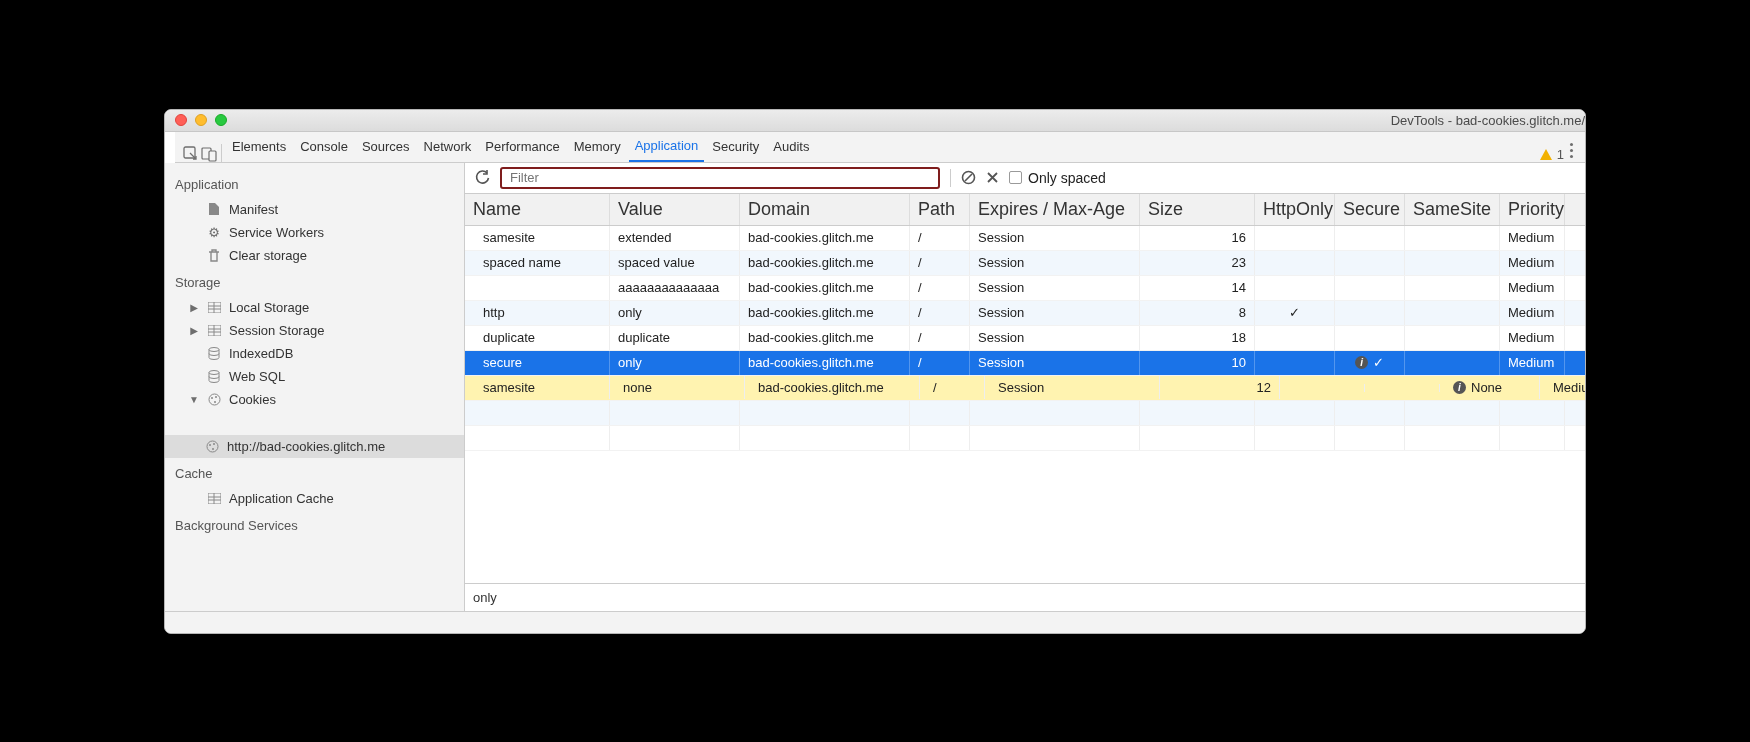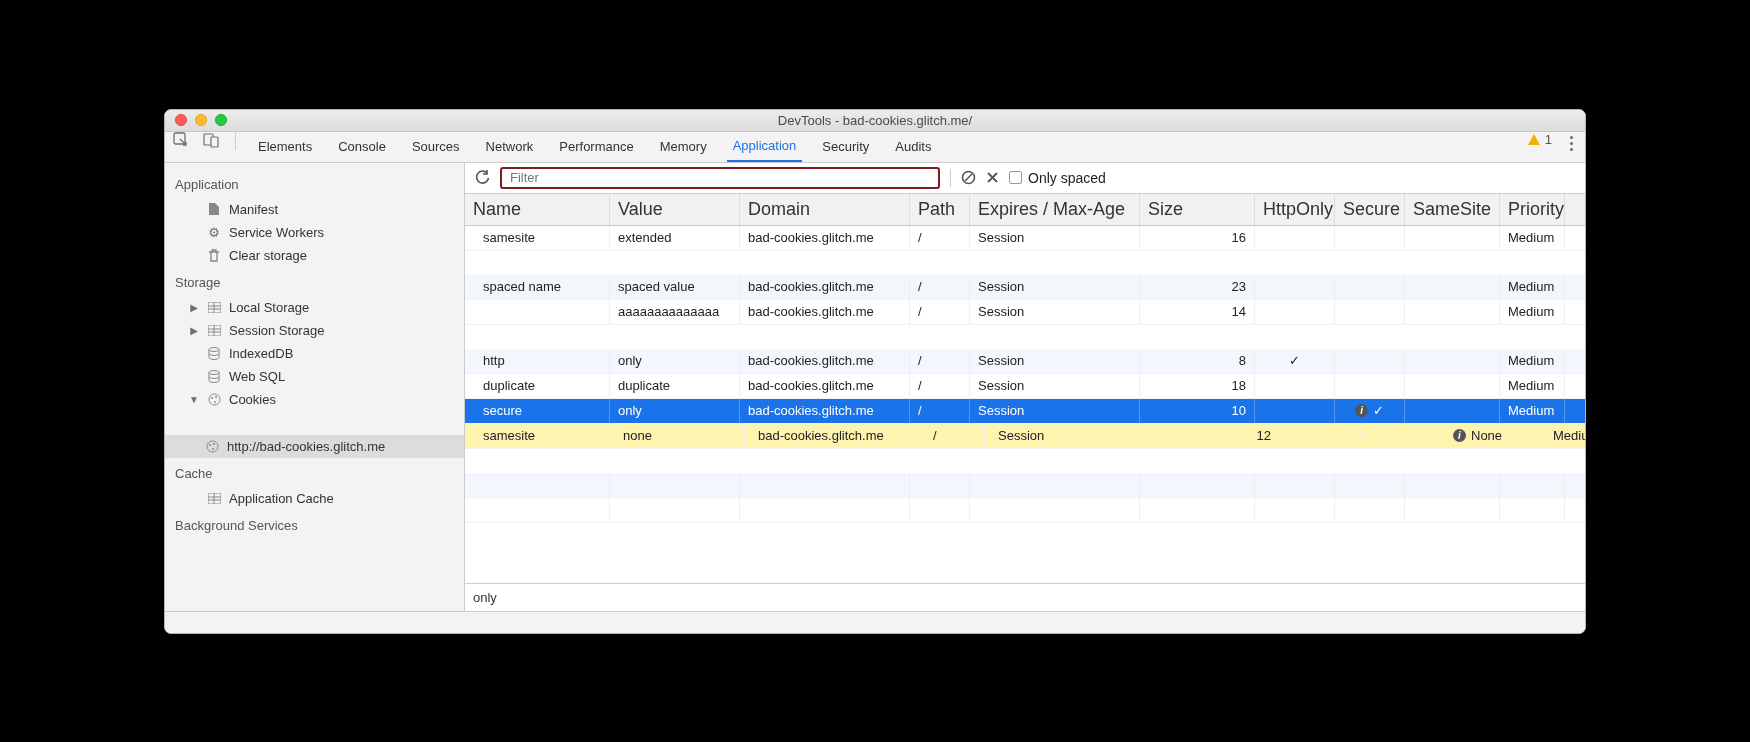--- a/index.html
+++ b/index.html
@@ -5,22 +5,22 @@
   * { box-sizing: border-box; margin: 0; padding: 0; }
   html, body { height: 742px; width: 1750px; background: #000; font-family: -apple-system, "Helvetica Neue", Arial, sans-serif; font-size: 14px; color: #222; }
   .stage { width: 1750px; height: 742px; background: #000; display: flex; align-items: center; justify-content: center; }
   .window { width: 1422px; height: 525px; background: #fff; border: 1px solid #b6b6b6; border-radius: 7px; box-shadow: 0 20px 50px rgba(0,0,0,.5); display: flex; flex-direction: column; overflow: hidden; }
   .titlebar { height: 22px; background: linear-gradient(#ececec,#dcdcdc); border-bottom: 1px solid #c7c7c7; display: flex; align-items: center; position: relative; }
   .traffic { display: flex; gap: 8px; padding-left: 10px; }
   .tl { width: 12px; height: 12px; border-radius: 50%; }
   .tl.red { background:#ff5f57; border:1px solid #e0443e; }
   .tl.yellow { background:#ffbd2e; border:1px solid #dea123; }
   .tl.green { background:#28c940; border:1px solid #1aab29; }
-  .title { position:absolute; left:0; right:0; text-align:center; font-size:13px; color:#4a4a4a; }
-  .tabs { height: 31px; border-bottom: 1px solid #ccc; display:flex; align-items:flex-start; padding: 0 8px; gap: 14px; background:#f3f3f3; }
+  .title { position:absolute; left:0; right:0; text-align:right; font-size:13px; color:#4a4a4a; }
+  .tabs { height: 31px; border-bottom: 1px solid #ccc; display:flex; align-items:flex-end; padding: 0 8px; gap: 2px; background:#f3f3f3;margin-left:10px; }
   .tabs .ico { color:#6e6e6e; }
   .tabs .sep { width:1px; height:18px; background:#ccc; margin: 0 2px; }
   .tab { font-size:13px; color:#333; padding: 0 6px; height:100%; display:flex; align-items:center; cursor:default; }
   .tab.active { color:#1a73e8; border-bottom:2px solid #1a73e8; }
   .tabs .spacer { flex:1; }
   .warn { display:flex; align-items:center; gap:5px; color:#555; font-size:13px; }
   .warn-tri { width:0;height:0;border-left:6px solid transparent;border-right:6px solid transparent;border-bottom:11px solid #f2b100; position:relative;}
   .kebab { display:flex; flex-direction:column; gap:3px; padding:4px; }
   .kebab span{ width:3px;height:3px;background:#6e6e6e;border-radius:50%;}
   .body { flex:1; display:flex; min-height:0; }
@@ -37,21 +37,21 @@
   .toolbar .tsep{ width:1px;height:18px;background:#ccc;}
   .toolbar .ico{ color:#6e6e6e; cursor:default;}
   .chk { width:13px;height:13px;border:1px solid #9a9a9a;border-radius:2px; }
   .grid { flex:1; display:flex; flex-direction:column; min-height:0; }
   .ghead, .grow { display:grid; grid-template-columns: 145px 130px 170px 60px 170px 115px 80px 70px 95px 65px; }
   .ghead { background:#f1f1f1; border-bottom:1px solid #ccc; }
   .ghead .cell { font-size:18px; color:#333; padding:5px 8px; border-right:1px solid #ddd; white-space:nowrap; overflow:hidden;}
   .gbody { flex:1; overflow:auto; }
   .grow .cell { font-size:13px; color:#222; padding:4px 8px; border-right:1px solid #eee; white-space:nowrap; overflow:hidden; display:flex; align-items:center; }
   .grow { border-bottom:1px solid #f2f2f2; height:25px; }
-  .grow.striped { background:#f1f7fd;margin-top:24px; }
+  .grow.striped { background:#f1f7fd; }
   .grow.selected { background:#1a73e8; color:#fff; }
   .grow.selected .cell { color:#fff; border-right-color: rgba(255,255,255,.25);}
   .grow.warn { background:#fff3b0; }
   .cell.num { justify-content:flex-end; }
   .cell.center { justify-content:center; }
   .info-dot{ width:13px;height:13px;border-radius:50%;background:#555;color:#fff;font-size:10px;display:inline-flex;align-items:center;justify-content:center;margin-right:5px;font-style:italic;font-weight:bold;}
   .detail { border-top:1px solid #ccc; padding:6px 8px; font-size:13px; color:#333; height:28px; }
   .footer { height:22px; border-top:1px solid #ccc; background:#f3f3f3; }
   svg { display:block; }
 </style>

